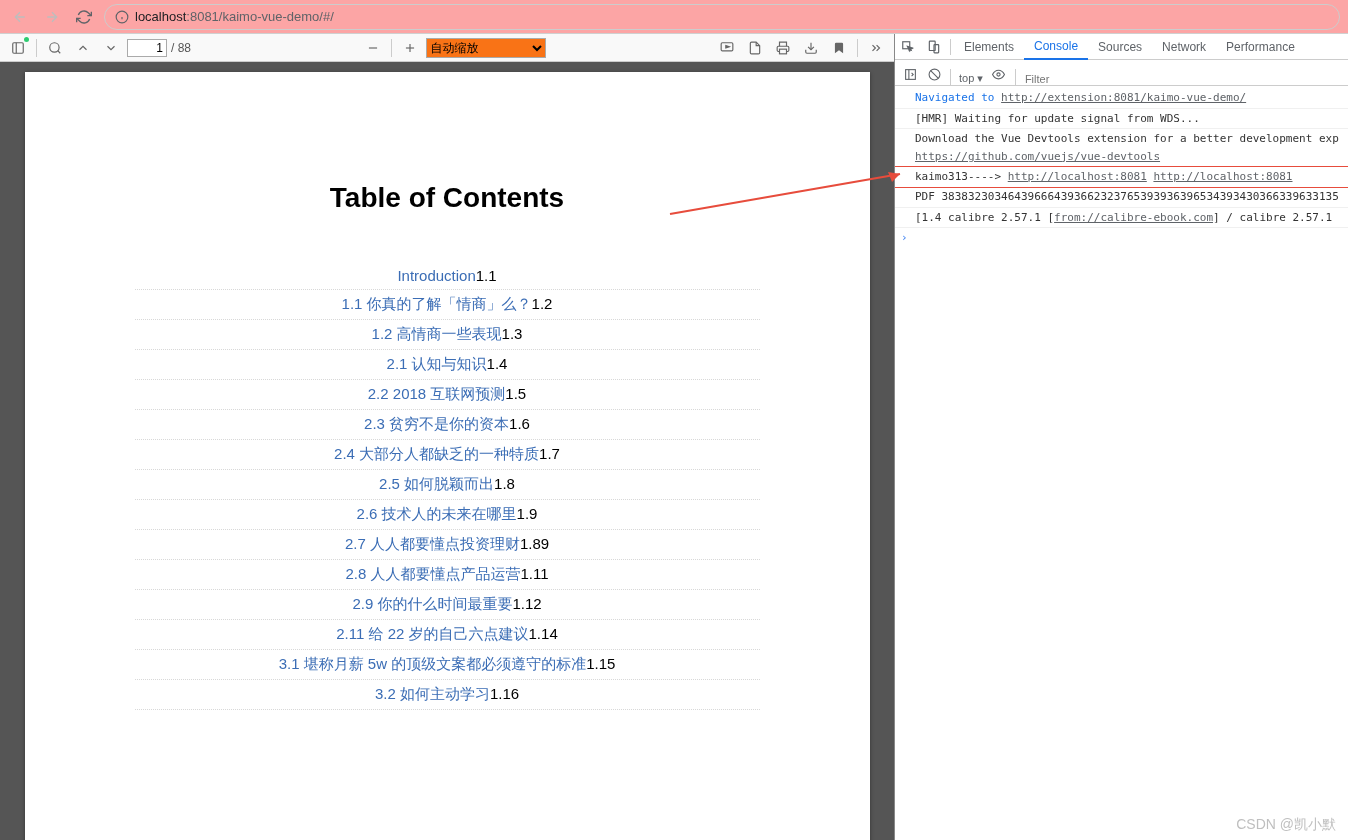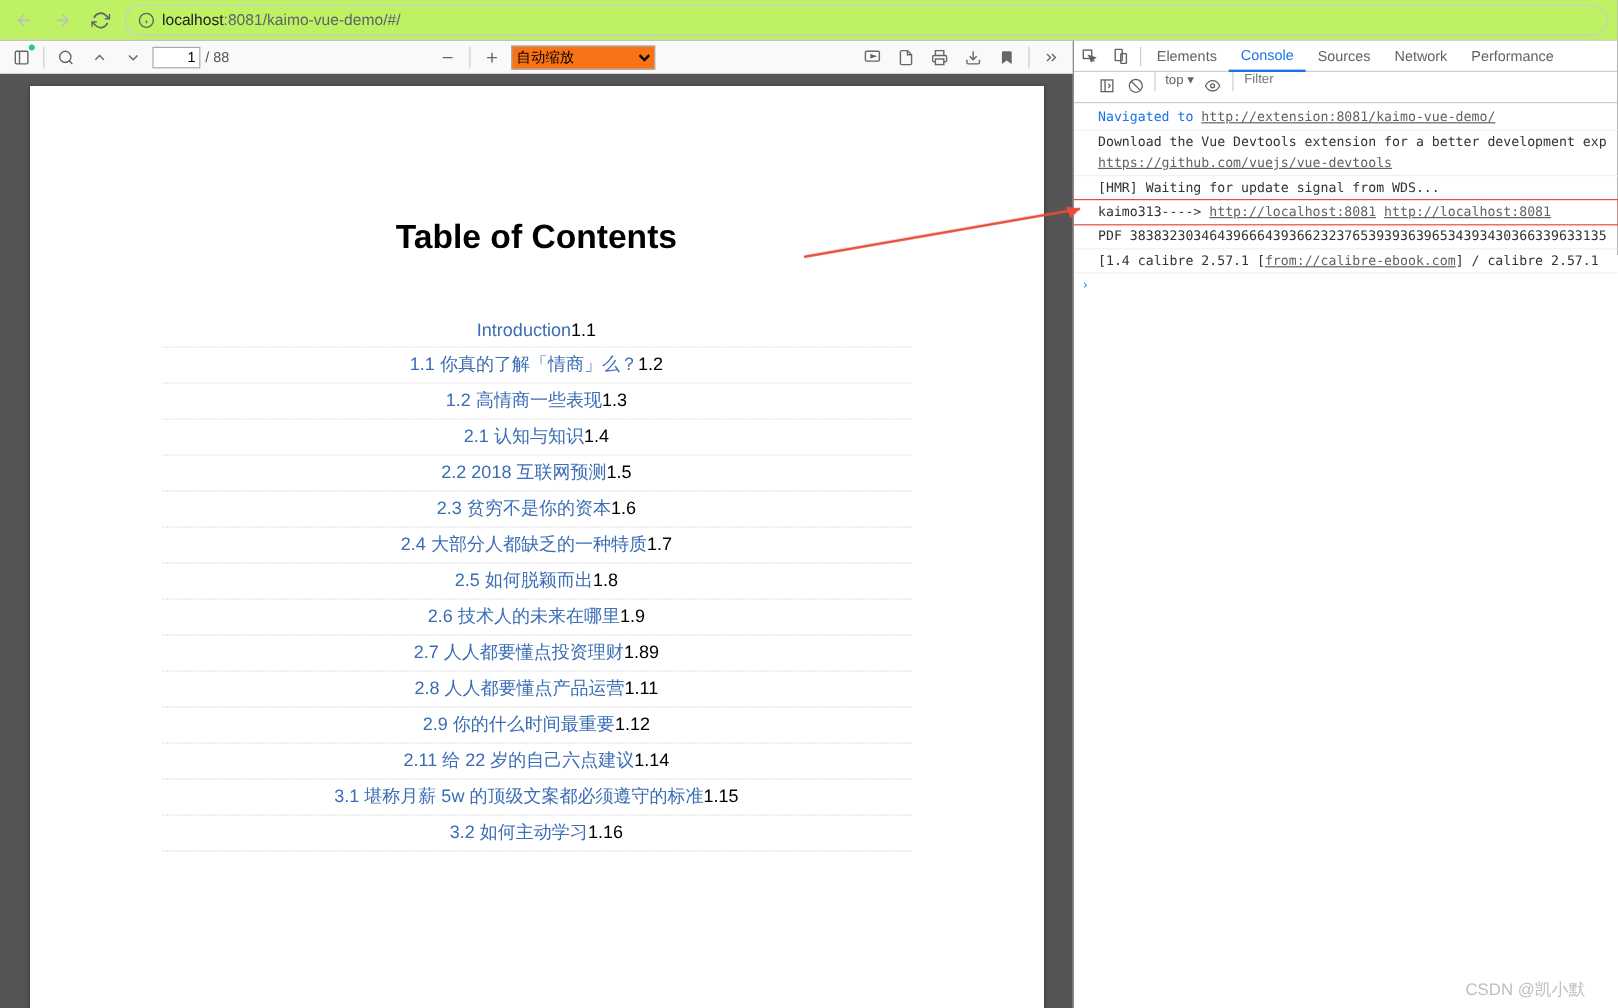--- a/index.html
+++ b/index.html
@@ -1,19 +1,19 @@
 <!DOCTYPE html>
 <html><head>
   <meta charset="utf-8">
   <style>
     * { margin: 0; padding: 0; box-sizing: border-box; }
     body { font-family: -apple-system, "Segoe UI", Arial, sans-serif; font-size: 13px; color: #333; background: #fff; overflow: hidden; }
     
     
-    .browser-bar { height: 34px; border-bottom: 1px solid #d0d0d0; display: flex; align-items: center; padding: 0 8px; gap: 8px; background: #bef264; }
+    .browser-bar { height: 34px; border-bottom: 1px solid #d0d0d0; display: flex; align-items: center; padding: 0 8px; gap: 8px; background: #fca5a5; }
     .nav-btn { width: 24px; height: 24px; display: flex; align-items: center; justify-content: center; color: #5f6368; border-radius: 50%; cursor: pointer; }
     .nav-btn.disabled { color: #bdbdbd; }
     .url-bar { flex: 1; height: 26px; border: 1px solid #ccc; border-radius: 13px; display: flex; align-items: center; padding: 0 10px; color: #5f6368; font-size: 13px; }
     .url-info-icon { margin-right: 6px; display: flex; }
     .url-text { color: #202124; }
     .url-text .host { color: #202124; }
     .url-text .path { color: #5f6368; }
     
     
     .main { display: flex; height: calc(100vh - 34px); position: relative; }
@@ -39,39 +39,39 @@
     .toc-row { display: flex; justify-content: center; align-items: baseline; border-bottom: 1px dotted #d8d8d8; padding: 5px 0; font-size: 15px; }
     .toc-link { color: #3b6db5; text-decoration: none; font-family: Arial, "Microsoft YaHei", sans-serif; }
     .toc-num { color: #000; font-family: Arial; }
     
     
     .devtools { flex: 1; display: flex; flex-direction: column; min-width: 0; }
     .dt-tabs { height: 26px; border-bottom: 1px solid #ccc; display: flex; align-items: center; font-size: 12px; color: #5f6368; }
     .dt-tab-icon { width: 26px; height: 26px; display: flex; align-items: center; justify-content: center; cursor: pointer; color: #5f6368; }
     .dt-tab { padding: 0 10px; height: 26px; display: flex; align-items: center; cursor: pointer; }
     .dt-tab.active { color: #1a73e8; border-bottom: 2px solid #1a73e8; height: 26px; }
-    .dt-subbar { height: 26px; border-bottom: 1px solid #ccc; display: flex; align-items: flex-start; font-size: 12px; color: #5f6368; padding: 0 16px; gap: 2px; }
+    .dt-subbar { height: 26px; border-bottom: 1px solid #ccc; display: flex; align-items: flex-end; font-size: 12px; color: #5f6368; padding: 0 4px; gap: 2px; }
     .dt-sub-btn { width: 22px; height: 22px; display: flex; align-items: center; justify-content: center; cursor: pointer; }
     .dt-dropdown { font-size: 11px; padding: 0 3px; border: none; background: none; color: #5f6368; }
     .dt-sep-v { width: 1px; height: 16px; background: #ccc; margin: 0 3px; }
     .dt-filter { flex: 1; border: none; font-size: 11px; color: #888; background: none; outline: none; padding: 0 4px; }
     
     .console-body { flex: 1; font-family: Consolas, Menlo, monospace; font-size: 11px; line-height: 1.6; overflow: auto; padding: 2px 0; }
     .console-row { padding: 1px 6px 1px 20px; position: relative; border-bottom: 1px solid #f0f0f0; word-break: break-all; }
     .console-row .nav-text { color: #1a73e8; }
     .console-link { color: #5f6368; text-decoration: underline; }
     .highlighted { border: 1px solid #e74c3c; margin: -1px; }
     .console-prompt { color: #367cf1; padding: 1px 6px; }
     .console-prompt::before { content: '›'; margin-right: 6px; color: #367cf1; }
     
     
     .red-arrow { position: absolute; pointer-events: none; z-index: 100; }
     
     
-    .watermark { position: fixed; bottom: 6px; right: 27px; font-size: 14px; color: #bfbfbf; font-family: "Microsoft YaHei", sans-serif; }
+    .watermark { position: fixed; bottom: 6px; right: 12px; font-size: 14px; color: #bfbfbf; font-family: "Microsoft YaHei", sans-serif; }
     
     svg { display: block; }
   </style>
 </head>
 <body>
 
 <div class="browser-bar">
   <div class="nav-btn disabled">
     <svg width="16" height="16" viewBox="0 0 24 24" fill="none" stroke="currentColor" stroke-width="2">
         <path d="M19 12H5M12 19l-7-7 7-7"></path>
@@ -305,25 +305,25 @@
           </svg>
       </div>
       <div class="dt-sep-v"></div>
       <input class="dt-filter" placeholder="Filter" style="">
     </div>
 
     <div class="console-body">
       <div class="console-row">
         <span class="nav-text">Navigated to </span><a class="console-link">http://extension:8081/kaimo-vue-demo/</a>
       </div>
+      <div class="console-row">[HMR] Waiting for update signal from WDS...</div>
       <div class="console-row">
         <span>Download the Vue Devtools extension for a better development exp</span><br>
         <a class="console-link">https://github.com/vuejs/vue-devtools</a>
       </div>
-      <div class="console-row">[HMR] Waiting for update signal from WDS...</div>
       <div class="console-row highlighted">
         <span>kaimo313----&gt; </span><a class="console-link">http://localhost:8081</a> <a class="console-link">http://localhost:8081</a>
       </div>
       <div class="console-row">PDF 383832303464396664393662323765393936396534393430366339633135</div>
       <div class="console-row">
         <span>[1.4 calibre 2.57.1 [</span><a class="console-link">from://calibre-ebook.com</a><span>] / calibre 2.57.1</span>
       </div>
       <div class="console-prompt"></div>
     </div>
   </div>

